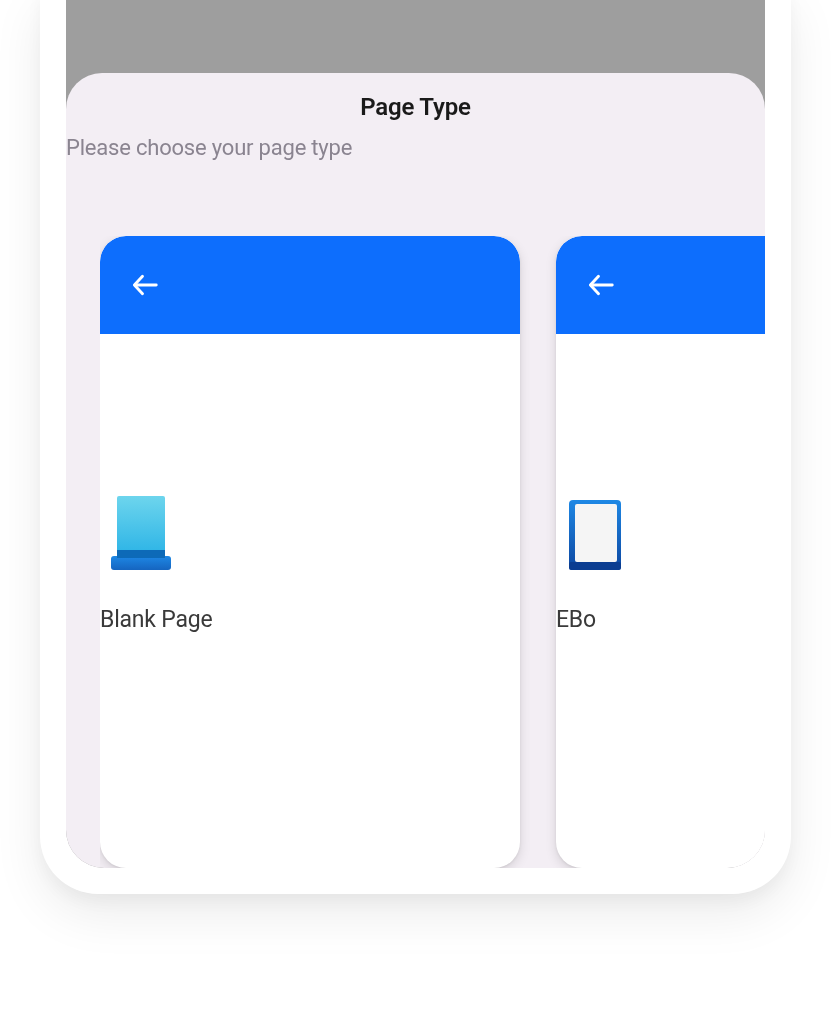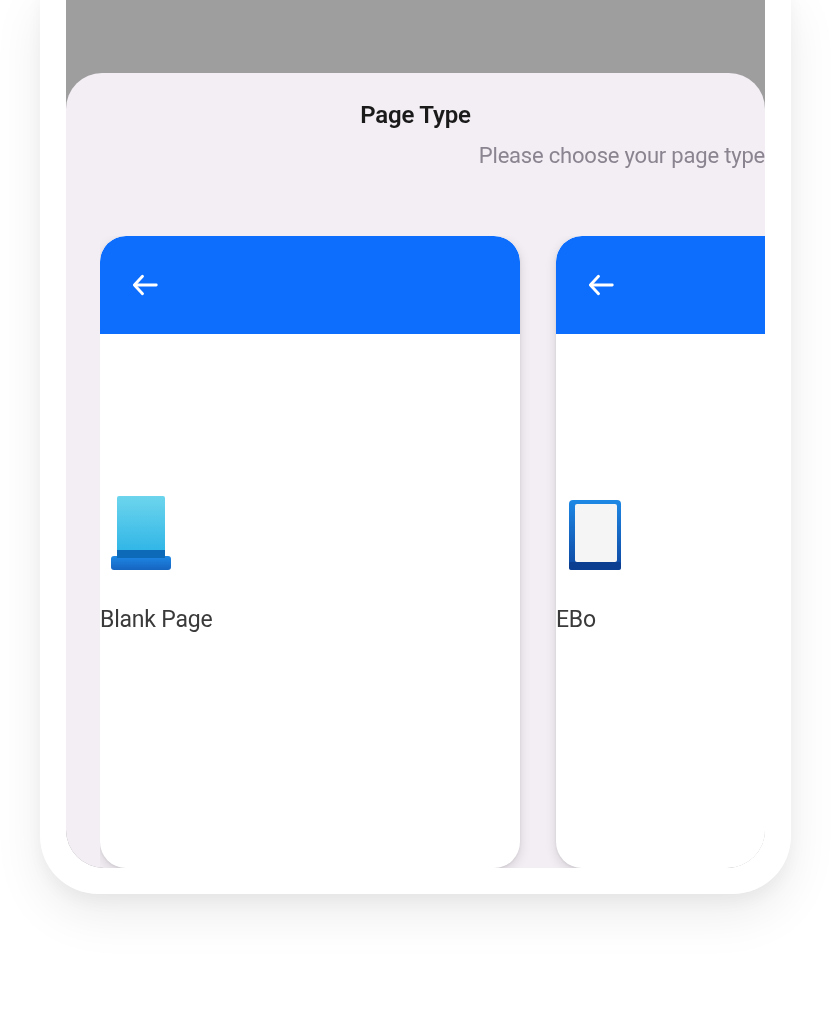--- a/index.html
+++ b/index.html
@@ -36,31 +36,31 @@
       overflow: hidden;
     }
     .bottom-sheet {
       position: absolute;
       top: 83px;
       left: 0;
       right: 0;
       bottom: 0;
       background: #f3eef4;
       border-radius: 36px 36px 0 0;
-      padding-top: 28px;
+      padding-top: 20px;
     }
     .sheet-title {
       text-align: center;
       font-size: 24px;
       font-weight: 600;
       color: #1a1a1a;
       letter-spacing: -0.2px;
     }
     .sheet-subtitle {
-      text-align: right;
+      text-align: left;
       font-size: 22px;
       font-weight: 400;
       color: #8a8490;
       margin-top: 14px;
       letter-spacing: -0.2px;
     }
     .options-scroll {
       position: absolute;
       top: 163px;
       left: 34px;

